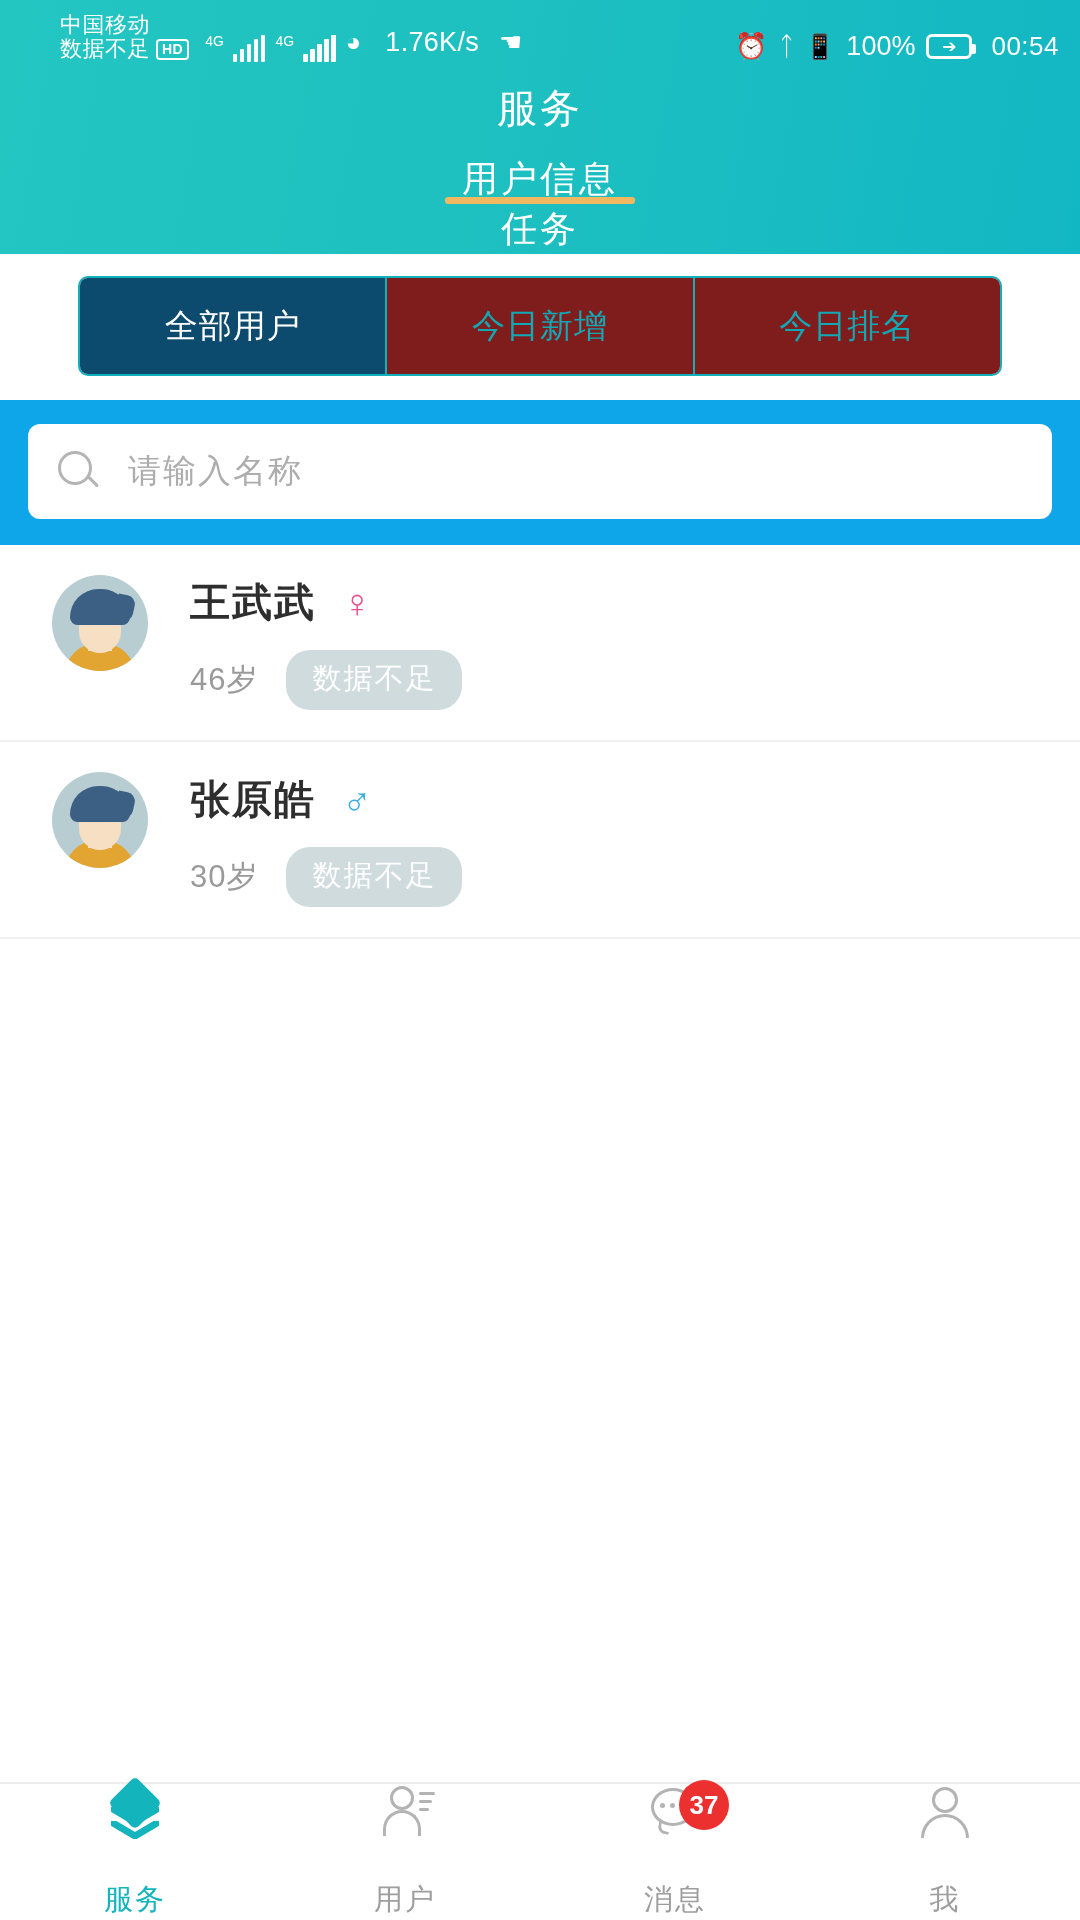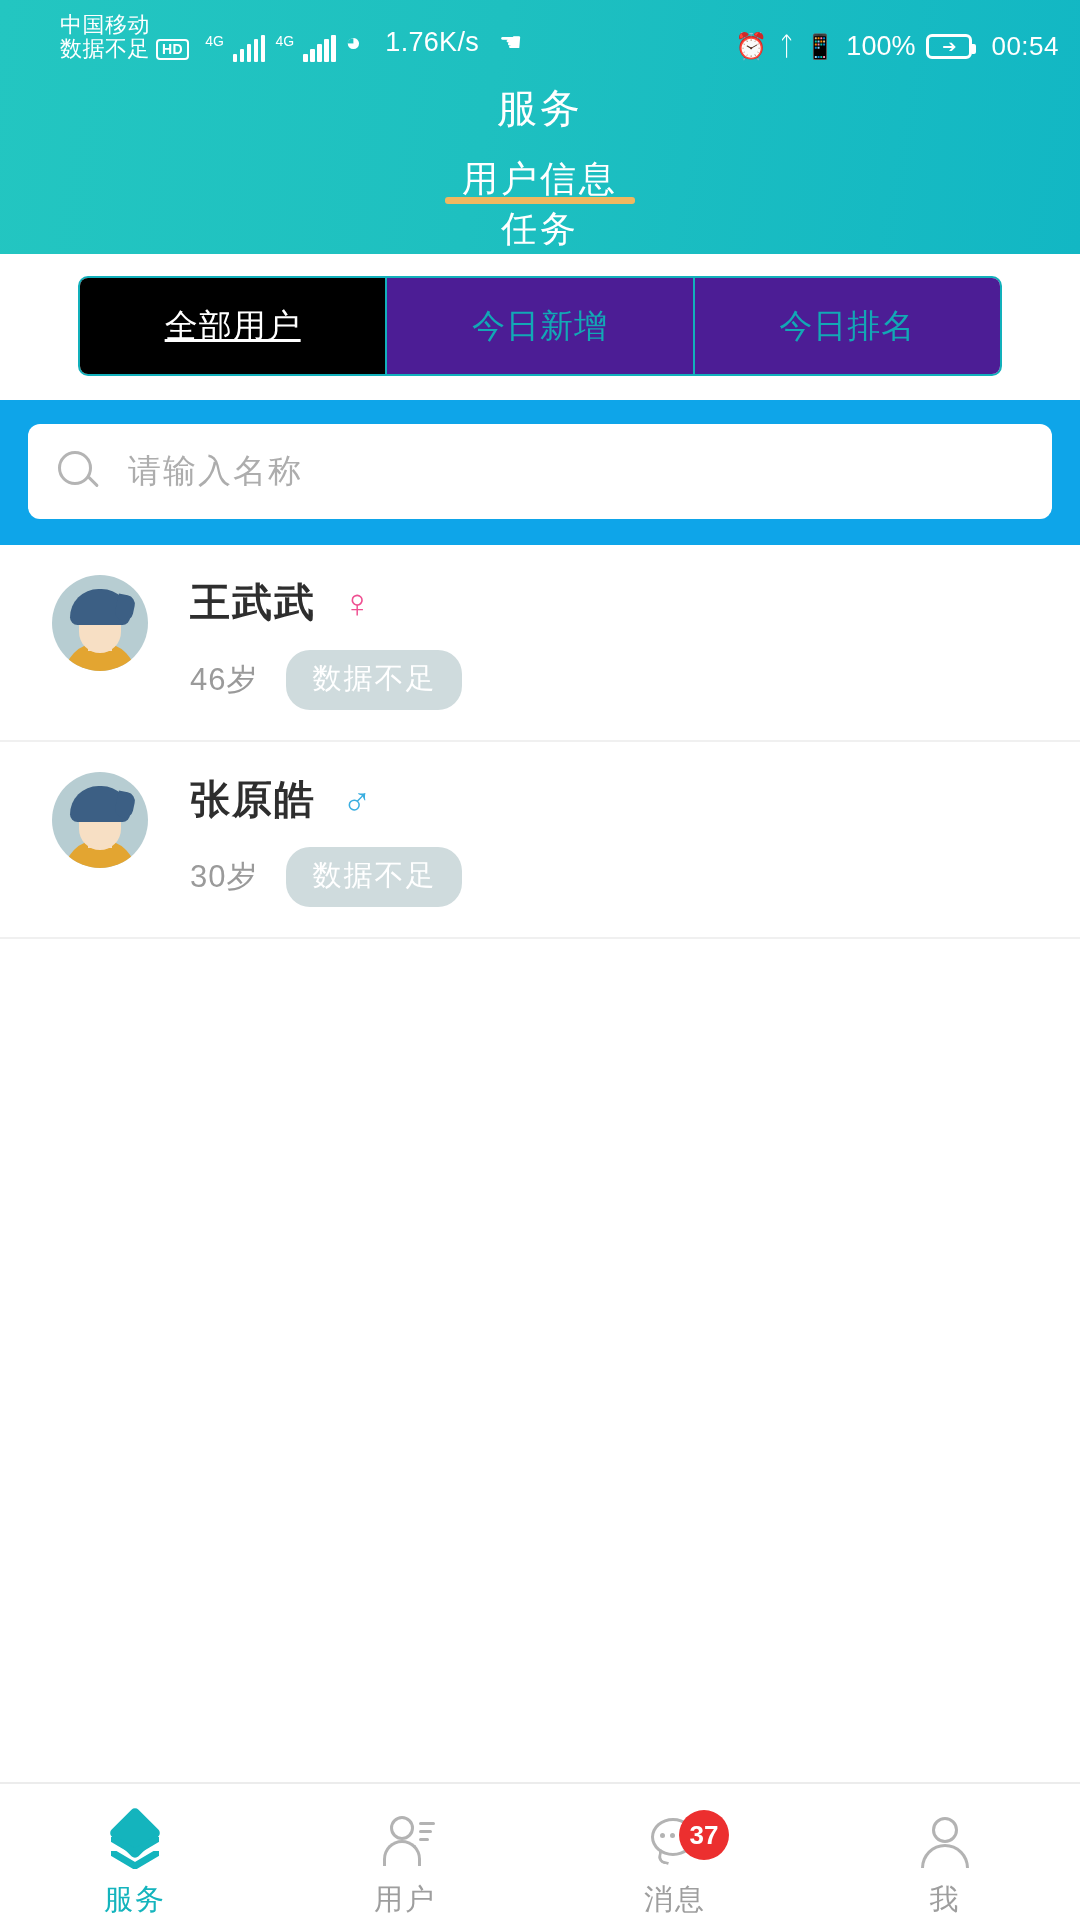--- a/index.html
+++ b/index.html
@@ -69,24 +69,24 @@
 
   
   .filter-wrap { background:#fff; padding:22px 78px 24px 78px; }
   .segment {
     display:flex; border:2px solid #12b0bb; border-radius:10px; overflow:hidden;
     height:100px; background:#fff;
   }
   .seg-btn {
     flex:1; display:flex; align-items:center; justify-content:center;
     font-size:33px; color:#12a8b5; border-right:2px solid #12b0bb;
-    letter-spacing:1px; background:#4c1d95;
+    letter-spacing:1px; background:#7f1d1d;
   }
   .seg-btn:last-child { border-right:none; }
-  .seg-btn.active { background:#000000; color:#fff;text-decoration:underline; }
+  .seg-btn.active { background:#0c4a6e; color:#fff; }
 
   
   .search-wrap { background:#0ea5e9; padding:24px 28px 26px 28px; }
   .search-box {
     background:#fff; border-radius:12px; height:95px;
     display:flex; align-items:center; padding:0 30px; gap:28px;
   }
   .mag { width:42px; height:42px; position:relative; flex:0 0 auto; }
   .mag .ring {
     position:absolute; left:0; top:0; width:34px; height:34px;
@@ -132,21 +132,21 @@
     border-radius:24px; padding:9px 26px 11px 26px;
   }
 
   
   .bottom-nav {
     flex:0 0 auto; height:138px; display:flex; border-top:2px solid #ececec;
     background:#fff;
   }
   .nav-item {
     flex:1; display:flex; flex-direction:column; align-items:center;
-    justify-content:flex-end; gap:12px; position:relative;
+    justify-content:space-between; gap:12px; position:relative;
   }
   .nav-label { font-size:29px; color:#9e9e9e; letter-spacing:2px; }
   .nav-item.active .nav-label { color:#14b4bd; }
   .nav-icon { width:56px; height:54px; position:relative; }
 
   
   .ic-layers .d1, .ic-layers .d2, .ic-layers .d3 { position:absolute; left:50%; }
   .ic-layers .d1 {
     top:0; width:38px; height:38px; background:#14b4bd;
     transform:translateX(-50%) rotate(45deg); border-radius:5px;

